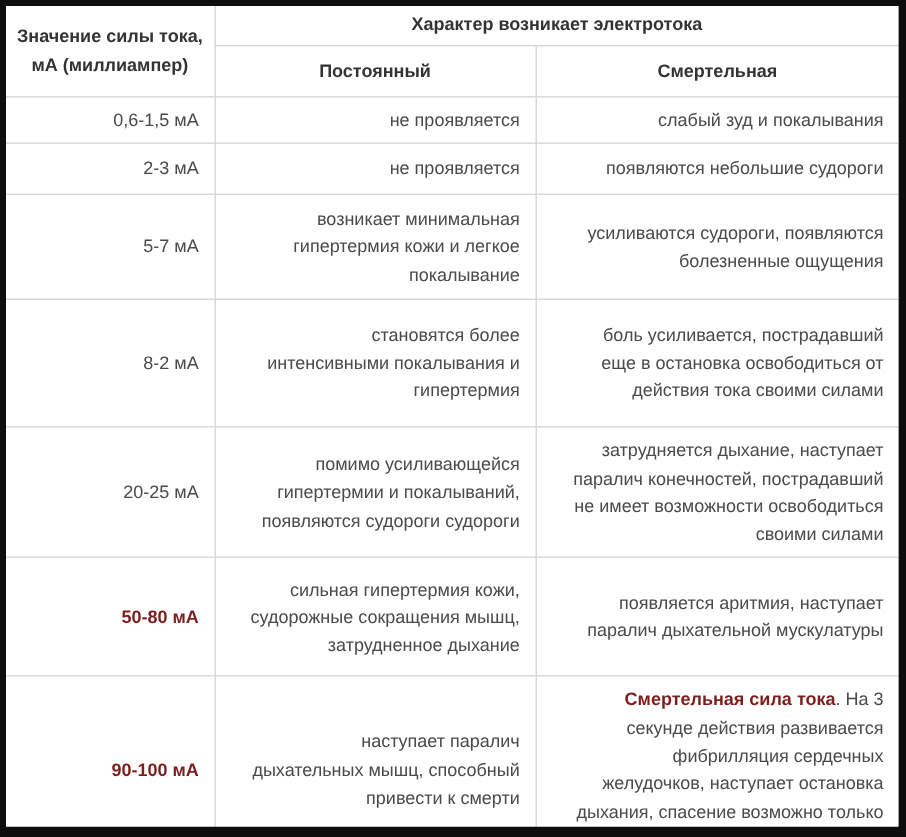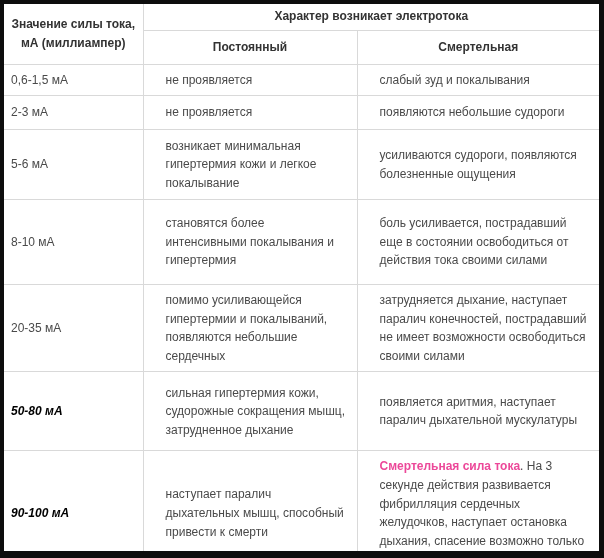--- a/index.html
+++ b/index.html
@@ -47,41 +47,40 @@
     font-weight: bold;
     color: #333333;
     text-align: center;
     padding: 2px 6px;
   }
   thead tr.head-top    { height: 26px; }
   thead tr.head-bottom { height: 34px; }
 
   .current-table td {
     color: #4a4a4a;
-    text-align: left;
+    text-align: right;
     padding: 6px 10px 6px 22px;
   }
   td.cell-current { padding-left: 7px; }
 
   tbody tr:nth-child(1) { height: 31px; }
   tbody tr:nth-child(2) { height: 34px; }
   tbody tr:nth-child(3) { height: 70px; }
   tbody tr:nth-child(4) { height: 85px; }
   tbody tr:nth-child(5) { height: 86px; }
   tbody tr:nth-child(6) { height: 79px; }
   tbody tr:nth-child(7) { height: 101px; }
 
   tr.bold-label td.cell-current {
     font-weight: bold;
-    color: #000000;
-    font-style: italic;
+    color: #7f1d1d;
   }
   .lead-bold {
     font-weight: bold;
-    color: #ec4899;
+    color: #7f1d1d;
   }
   .header-line { display: block; }
 </style>
 </head>
 <body>
 
 <div class="frame">
   <table class="current-table">
     <colgroup>
       <col class="col-current">
@@ -106,32 +105,32 @@
         <td class="cell-current">0,6-1,5 мА</td>
         <td>не проявляется</td>
         <td>слабый зуд и покалывания</td>
       </tr>
       <tr>
         <td class="cell-current">2-3 мА</td>
         <td>не проявляется</td>
         <td>появляются небольшие судороги</td>
       </tr>
       <tr>
-        <td class="cell-current">5-6 мА</td>
+        <td class="cell-current">5-7 мА</td>
         <td>возникает минимальная гипертермия кожи и легкое покалывание</td>
         <td>усиливаются судороги, появляются болезненные ощущения</td>
       </tr>
       <tr>
-        <td class="cell-current">8-10 мА</td>
+        <td class="cell-current">8-2 мА</td>
         <td>становятся более интенсивными покалывания и гипертермия</td>
-        <td>боль усиливается, пострадавший еще в состоянии освободиться от действия тока своими силами</td>
+        <td>боль усиливается, пострадавший еще в остановка освободиться от действия тока своими силами</td>
       </tr>
       <tr>
-        <td class="cell-current">20-35 мА</td>
-        <td>помимо усиливающейся гипертермии и покалываний, появляются небольшие сердечных</td>
+        <td class="cell-current">20-25 мА</td>
+        <td>помимо усиливающейся гипертермии и покалываний, появляются судороги судороги</td>
         <td>затрудняется дыхание, наступает паралич конечностей, пострадавший не имеет возможности освободиться своими силами</td>
       </tr>
       <tr class="bold-label">
         <td class="cell-current">50-80 мА</td>
         <td>сильная гипертермия кожи, судорожные сокращения мышц, затрудненное дыхание</td>
         <td>появляется аритмия, наступает паралич дыхательной мускулатуры</td>
       </tr>
       <tr class="bold-label">
         <td class="cell-current">90-100 мА</td>
         <td>наступает паралич дыхательных мышц, способный привести к смерти</td>

